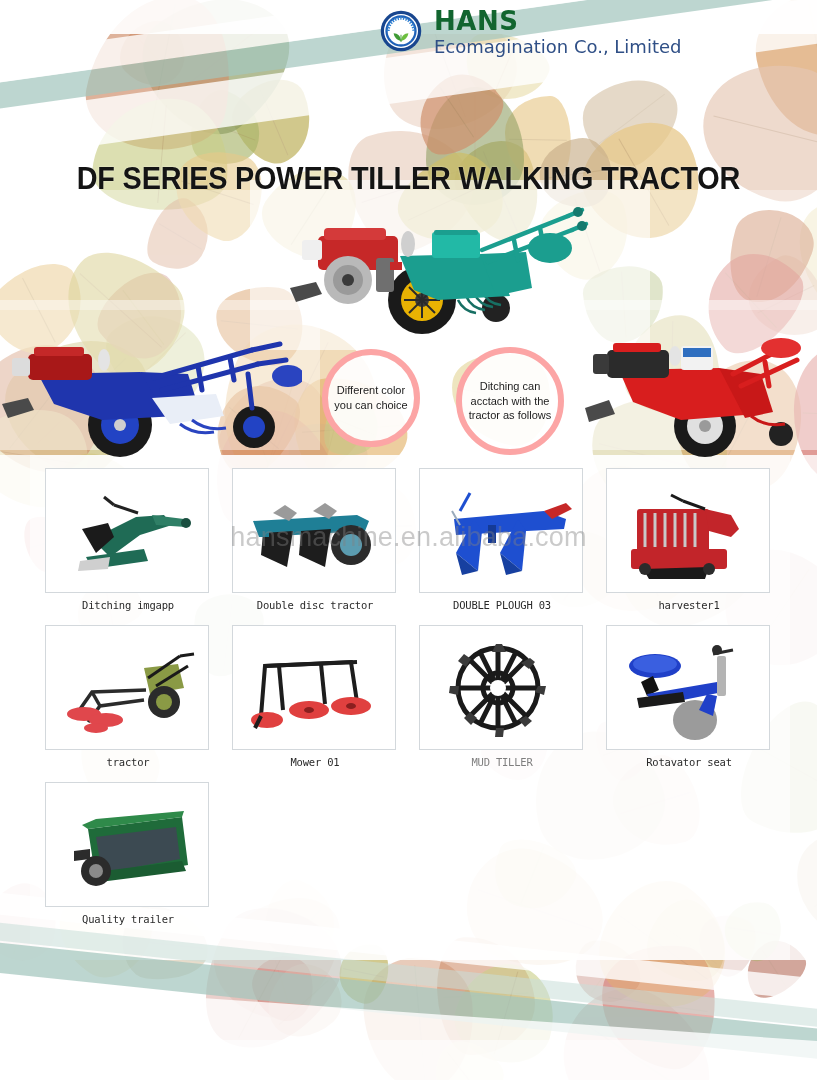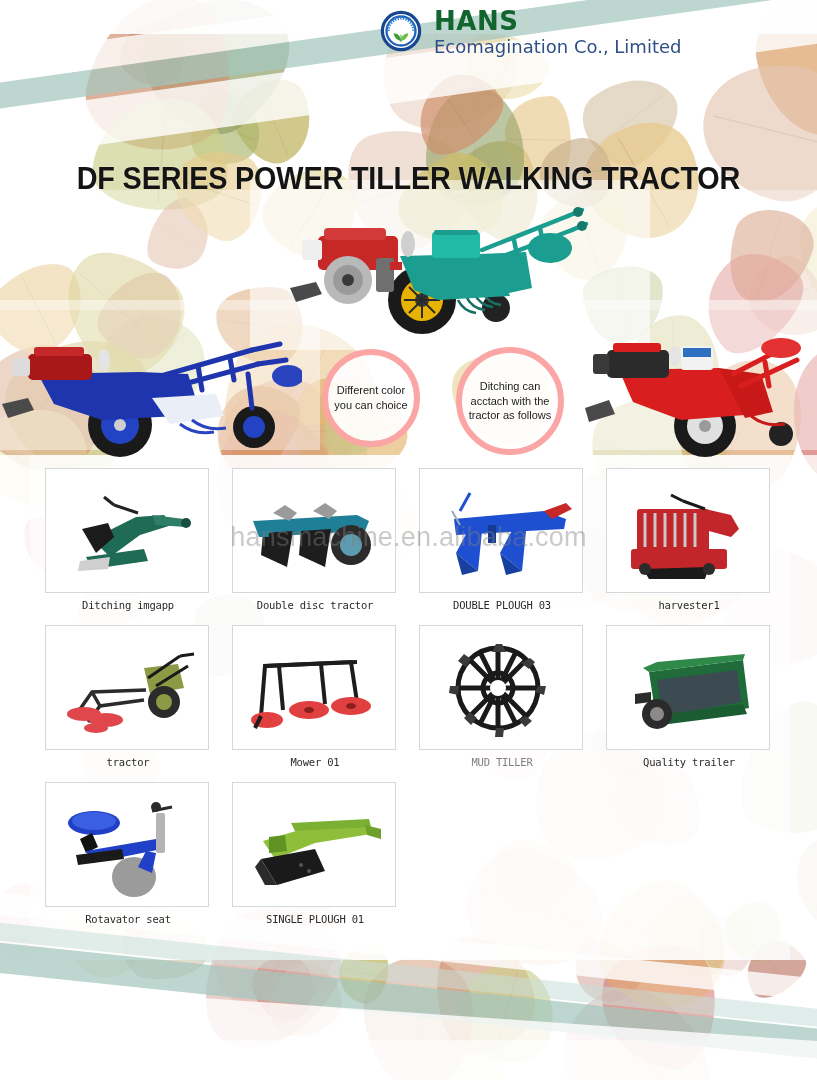--- a/index.html
+++ b/index.html
@@ -526,62 +526,47 @@
             <path d="M38 22l7 5-5 8-8-6z"></path>
           </g>
           <circle cx="72" cy="56" r="8" fill="#fff"></circle>
         </svg>
       </div>
       <div class="caption degraded">MUD TILLER</div>
     </div>
     <div class="cell">
       <div class="thumb">
         <svg width="150" height="112" viewBox="0 0 150 112" aria-hidden="true">
-          <path d="M36 40 L130 28 L136 76 L44 92 Z" fill="#1f6b3a"></path>
-          <path d="M44 48 L124 38 L128 70 L50 84 Z" fill="#3c4a52"></path>
-          <path d="M30 36 L44 30 L132 22 L130 28 L36 40 Z" fill="#2f8a4a"></path>
-          <path d="M36 84 L130 72 L134 82 L40 94 Z" fill="#1b5c32"></path>
-          <ellipse cx="44" cy="82" rx="15" ry="15" fill="#2b2b2b"></ellipse>
-          <ellipse cx="44" cy="82" rx="7" ry="7" fill="#8a8a8a"></ellipse>
-          <path d="M22 62 L38 60 L38 70 L22 72 Z" fill="#2b2b2b"></path>
-        </svg>
-      </div>
-      <div class="caption">Quality trailer</div>
-    </div>
-    <div class="cell">
-      <div class="thumb">
-        <svg width="150" height="112" viewBox="0 0 150 112" aria-hidden="true">
           <ellipse cx="42" cy="34" rx="26" ry="12" fill="#2040c8"></ellipse>
           <ellipse cx="42" cy="32" rx="22" ry="9" fill="#3a5fe0"></ellipse>
           <path d="M40 44 L46 58 L34 64 L28 50 Z" fill="#111"></path>
           <path d="M34 62 L104 50 L110 60 L40 74 Z" fill="#2040c8"></path>
           <path d="M24 66 L70 60 L72 70 L26 76 Z" fill="#1a1a1a"></path>
           <rect x="104" y="24" width="9" height="40" rx="2" fill="#b4b4b4"></rect>
           <path d="M100 22 L120 18" stroke="#2b2b2b" stroke-width="3" fill="none"></path>
           <circle cx="104" cy="18" r="5" fill="#2b2b2b"></circle>
           <ellipse cx="82" cy="88" rx="22" ry="20" fill="#9b9b9b"></ellipse>
           <path d="M94 62 L104 64 L100 84 L86 78 Z" fill="#2040c8"></path>
         </svg>
       </div>
       <div class="caption">Rotavator seat</div>
     </div>
     <div class="cell">
       <div class="thumb">
         <svg width="150" height="112" viewBox="0 0 150 112" aria-hidden="true">
-          <path d="M24 52 L70 38 L126 36 L138 44 L76 54 L36 70 Z" fill="#8fbf3a"></path>
-          <path d="M52 34 L130 30 L132 38 L56 42 Z" fill="#7bb032"></path>
-          <path d="M126 36 L142 40 L142 50 L128 46 Z" fill="#6fa02c"></path>
-          <path d="M30 48 L46 46 L48 62 L30 64 Z" fill="#5f9425"></path>
-          <path d="M22 70 L76 60 L86 82 L38 96 Z" fill="#1a1a1a"></path>
-          <path d="M22 70 L38 96 L26 96 L16 78 Z" fill="#2b2b2b"></path>
-          <circle cx="62" cy="76" r="2" fill="#555"></circle>
-          <circle cx="70" cy="82" r="2" fill="#555"></circle>
-        </svg>
-      </div>
-      <div class="caption">SINGLE PLOUGH 01</div>
+          <path d="M36 40 L130 28 L136 76 L44 92 Z" fill="#1f6b3a"></path>
+          <path d="M44 48 L124 38 L128 70 L50 84 Z" fill="#3c4a52"></path>
+          <path d="M30 36 L44 30 L132 22 L130 28 L36 40 Z" fill="#2f8a4a"></path>
+          <path d="M36 84 L130 72 L134 82 L40 94 Z" fill="#1b5c32"></path>
+          <ellipse cx="44" cy="82" rx="15" ry="15" fill="#2b2b2b"></ellipse>
+          <ellipse cx="44" cy="82" rx="7" ry="7" fill="#8a8a8a"></ellipse>
+          <path d="M22 62 L38 60 L38 70 L22 72 Z" fill="#2b2b2b"></path>
+        </svg>
+      </div>
+      <div class="caption">Quality trailer</div>
     </div>
   </div>
 
 <div id="watermark">hansmachine.en.alibaba.com</div>
 
 <div id="footer-band">
   
 </div>
 
 </body></html>

